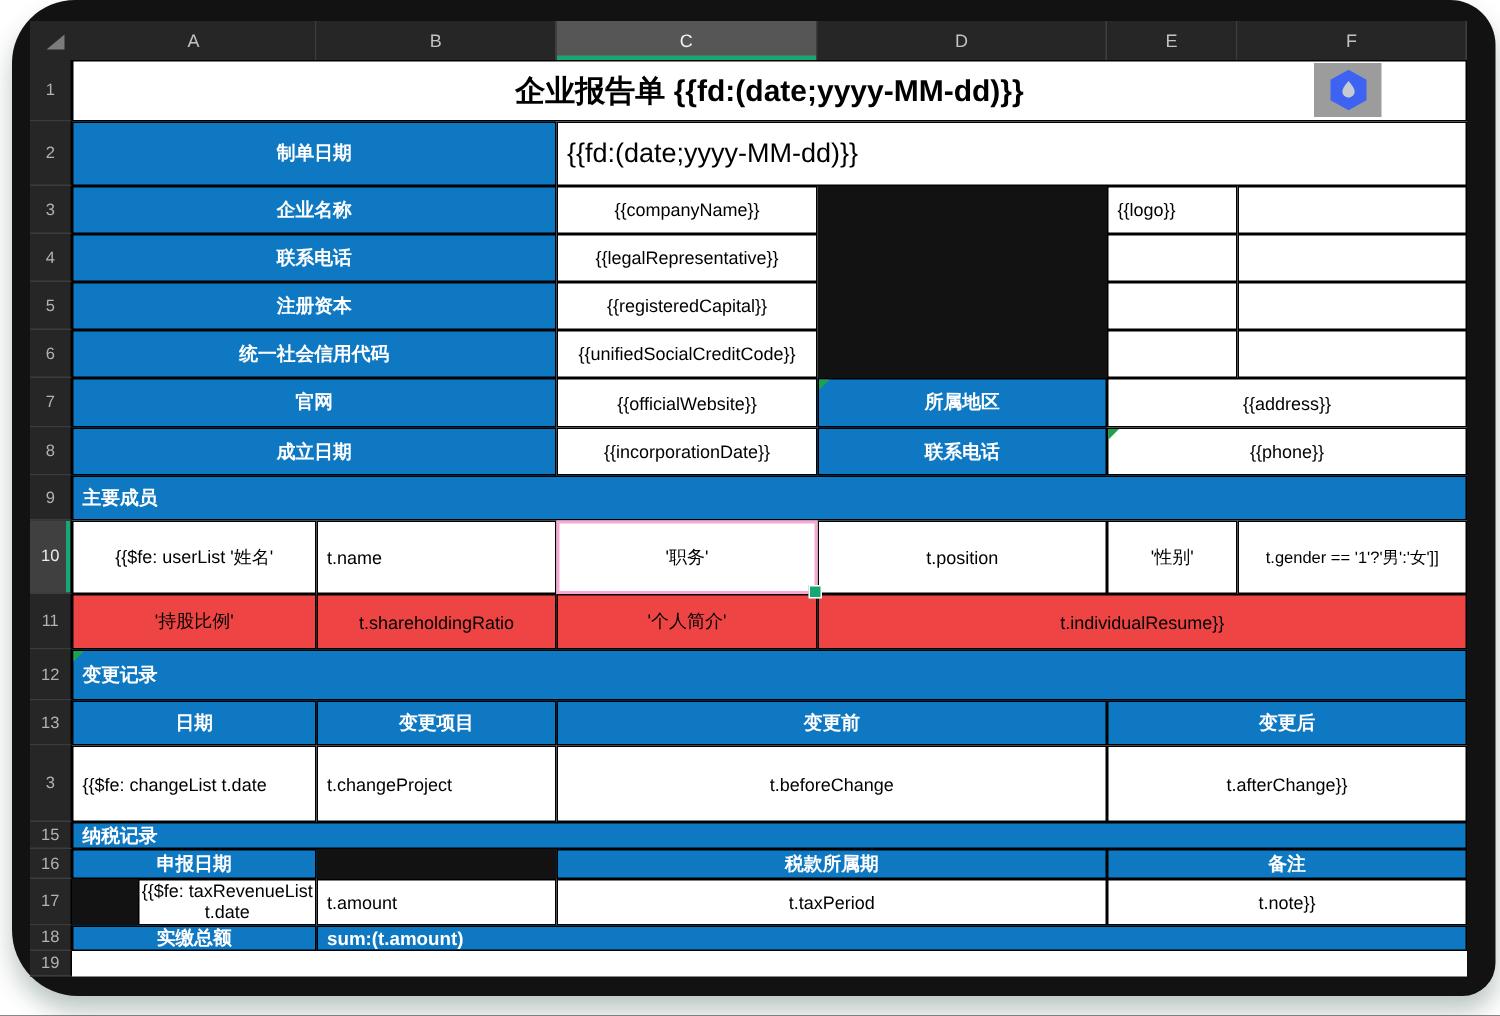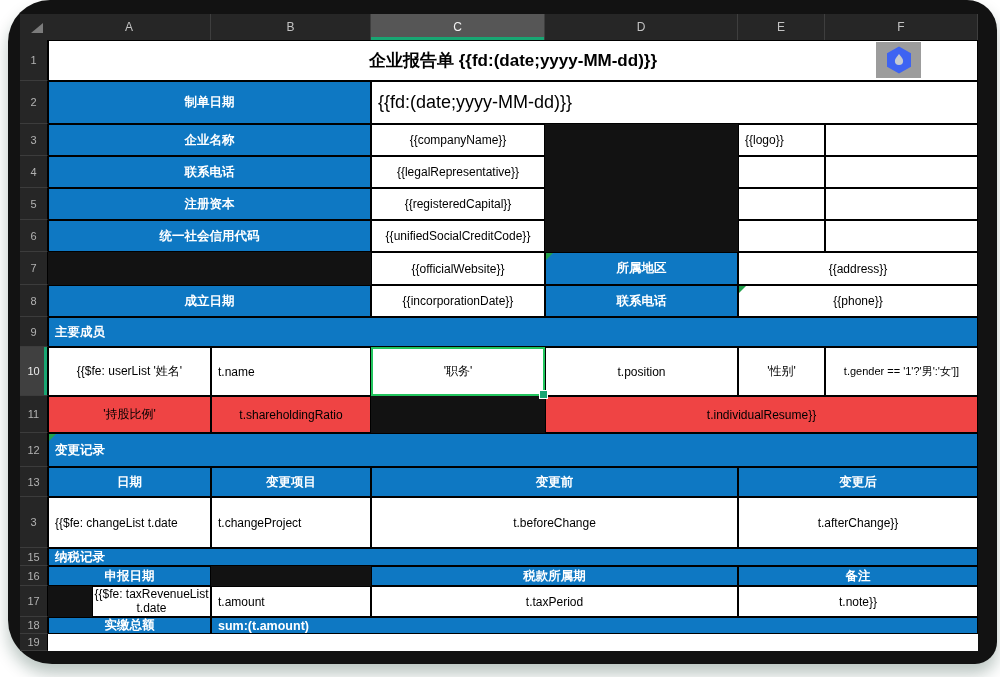--- a/index.html
+++ b/index.html
@@ -25,25 +25,25 @@
   .cell{position:relative;display:flex;align-items:center;justify-content:center;
         font-size:12px;color:#000;white-space:nowrap;}
   .c{background:#fff;border:1px solid #000;}
   .b{background:#0e78c3;color:#fff;font-weight:bold;font-size:12.5px;border:1px solid #000;}
   .g{background:#ef4444;border:1px solid #000;}
   .band{background:#0e78c3;color:#fff;font-weight:bold;font-size:12.5px;border:1px solid #000;
         display:flex;align-items:center;justify-content:flex-start;padding-left:6px;position:relative;}
   .plain{background:#fff;}
   .left{justify-content:flex-start;padding-left:6px;}
   .big{font-size:18px;font-weight:500;}
-  .title{font-size:17px;font-weight:bold;}
+  .title{font-size:20px;font-weight:bold;}
   .wrap{white-space:normal;text-align:center;line-height:1.15;margin-left:44px;}
   .small{font-size:11px;}
 
-  .sel-cell{border:2px solid #22c55e;z-index:3;}
+  .sel-cell{border:2px solid #f9a8d4;z-index:3;}
   .sel-cell .handle{position:absolute;right:-5px;bottom:-5px;width:7px;height:7px;background:#18a673;border:1px solid #fff;z-index:4;}
 
   .tri{position:absolute;left:0;top:0;width:0;height:0;border-top:7px solid #22a14c;border-right:7px solid transparent;z-index:2;}
 
   .logo-img{position:absolute;right:56px;top:1px;width:45px;height:36px;background:#9c9c9c;
             display:flex;align-items:center;justify-content:center;}
 </style>
 </head>
 <body>
 
@@ -104,20 +104,21 @@
     <div class="cell b" style="grid-area:6/2/7/4">注册资本</div>
     <div class="cell c" style="grid-area:6/4/7/5">{{registeredCapital}}</div>
     <div class="cell c" style="grid-area:6/6/7/7"></div>
     <div class="cell c" style="grid-area:6/7/7/8"></div>
 
     <div class="cell b" style="grid-area:7/2/8/4">统一社会信用代码</div>
     <div class="cell c" style="grid-area:7/4/8/5">{{unifiedSocialCreditCode}}</div>
     <div class="cell c" style="grid-area:7/6/8/7"></div>
     <div class="cell c" style="grid-area:7/7/8/8"></div>
 
+    <div class="cell b" style="grid-area:8/2/9/4">官网</div>
     <div class="cell c" style="grid-area:8/4/9/5">{{officialWebsite}}</div>
     <div class="cell b" style="grid-area:8/5/9/6">
       <span class="tri"></span>
       <span>所属地区</span>
     </div>
     <div class="cell c" style="grid-area:8/6/9/8">{{address}}</div>
 
     <div class="cell b" style="grid-area:9/2/10/4">成立日期</div>
     <div class="cell c" style="grid-area:9/4/10/5">{{incorporationDate}}</div>
     <div class="cell b" style="grid-area:9/5/10/6">联系电话</div>
@@ -133,20 +134,21 @@
     <div class="cell c sel-cell" style="grid-area:11/4/12/5">
       <span>'职务'</span>
       <span class="handle"></span>
     </div>
     <div class="cell c" style="grid-area:11/5/12/6">t.position</div>
     <div class="cell c" style="grid-area:11/6/12/7">'性别'</div>
     <div class="cell c small" style="grid-area:11/7/12/8">t.gender == '1'?'男':'女']]</div>
 
     <div class="cell g" style="grid-area:12/2/13/3">'持股比例'</div>
     <div class="cell g" style="grid-area:12/3/13/4">t.shareholdingRatio</div>
+    <div class="cell g" style="grid-area:12/4/13/5">'个人简介'</div>
     <div class="cell g" style="grid-area:12/5/13/8">t.individualResume}}</div>
 
     <div class="band" style="grid-area:13/2/14/8">
       <span class="tri"></span>
       <span>变更记录</span>
     </div>
 
     <div class="cell b" style="grid-area:14/2/15/3">日期</div>
     <div class="cell b" style="grid-area:14/3/15/4">变更项目</div>
     <div class="cell b" style="grid-area:14/4/15/6">变更前</div>

